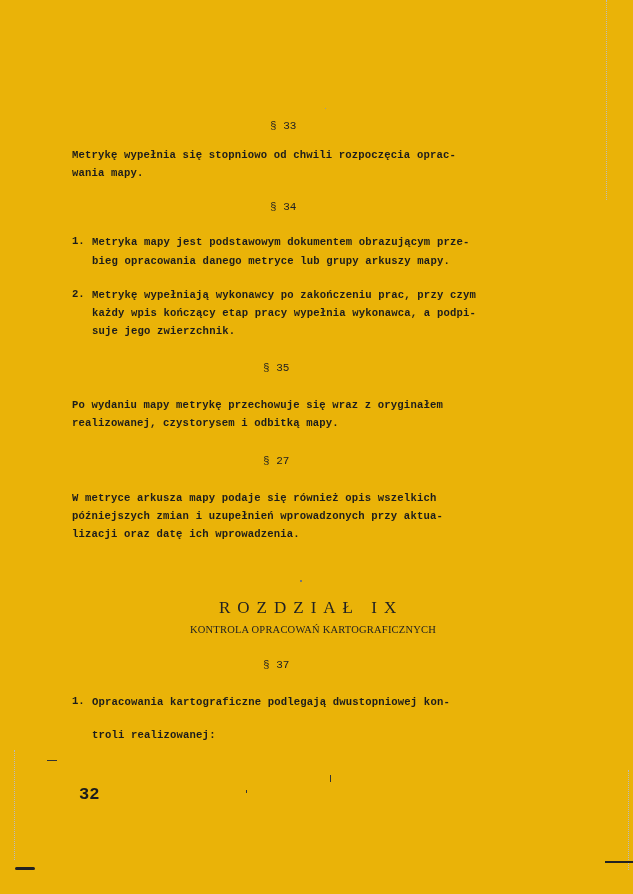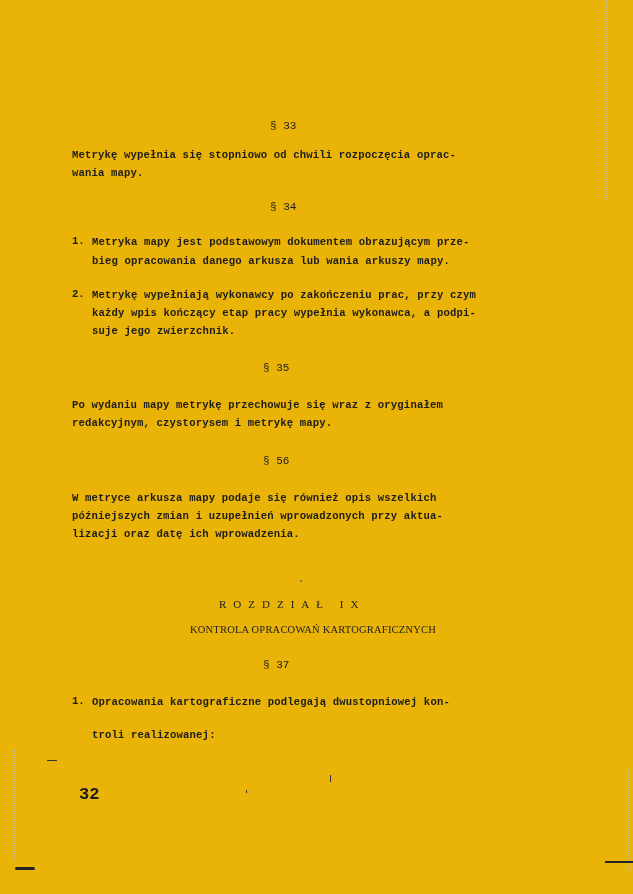--- a/index.html
+++ b/index.html
@@ -34,21 +34,21 @@
     .section-mark {
       position: absolute;
       font-family: "Liberation Mono", "DejaVu Sans Mono", monospace;
       font-size: 11px;
       color: #222;
       white-space: pre;
     }
     .chapter {
       position: absolute;
       font-family: "Liberation Serif", "DejaVu Serif", serif;
-      font-size: 11px;
+      font-size: 17px;
       color: #222;
       white-space: pre;
     }
     .chapter-title {
       letter-spacing: 7px;
     }
     .chapter-subtitle {
       font-size: 10.5px;
       letter-spacing: 0.2px;
     }
@@ -81,32 +81,32 @@
 
 <div class="page">
 
   <div class="section-mark" style="left:270px; top:120px;">§ 33</div>
   <div class="typed" style="left:72px; top:146px;">Metrykę wypełnia się stopniowo od chwili rozpoczęcia oprac-</div>
   <div class="typed" style="left:72px; top:164px;">wania mapy.</div>
 
   <div class="section-mark" style="left:270px; top:201px;">§ 34</div>
   <div class="list-num" style="left:72px; top:235px;">1.</div>
   <div class="typed" style="left:92px; top:233px;">Metryka mapy jest podstawowym dokumentem obrazującym prze-</div>
-  <div class="typed" style="left:92px; top:252px;">bieg opracowania danego arkusza lub wania arkuszy mapy.</div>
+  <div class="typed" style="left:92px; top:252px;">bieg opracowania danego metryce lub grupy arkuszy mapy.</div>
 
   <div class="list-num" style="left:72px; top:288px;">2.</div>
   <div class="typed" style="left:92px; top:286px;">Metrykę wypełniają wykonawcy po zakończeniu prac, przy czym</div>
   <div class="typed" style="left:92px; top:304px;">każdy wpis kończący etap pracy wypełnia wykonawca, a podpi-</div>
   <div class="typed" style="left:92px; top:322px;">suje jego zwierzchnik.</div>
 
   <div class="section-mark" style="left:263px; top:362px;">§ 35</div>
   <div class="typed" style="left:72px; top:396px;">Po wydaniu mapy metrykę przechowuje się wraz z oryginałem</div>
-  <div class="typed" style="left:72px; top:414px;">redakcyjnym, czystorysem i metrykę mapy.</div>
+  <div class="typed" style="left:72px; top:414px;">realizowanej, czystorysem i odbitką mapy.</div>
 
-  <div class="section-mark" style="left:263px; top:455px;">§ 56</div>
+  <div class="section-mark" style="left:263px; top:455px;">§ 27</div>
   <div class="typed" style="left:72px; top:489px;">W metryce arkusza mapy podaje się również opis wszelkich</div>
   <div class="typed" style="left:72px; top:525px;">lizacji oraz datę ich wprowadzenia.</div>
   <div class="typed" style="left:72px; top:507px;">późniejszych zmian i uzupełnień wprowadzonych przy aktua-</div>
 
   <div class="chapter chapter-title" style="left:219px; top:598px;">ROZDZIAŁ IX</div>
   <div class="chapter chapter-subtitle" style="left:190px; top:624px;">KONTROLA OPRACOWAŃ KARTOGRAFICZNYCH</div>
 
   <div class="section-mark" style="left:263px; top:659px;">§ 37</div>
   <div class="list-num" style="left:72px; top:695px;">1.</div>
   <div class="typed" style="left:92px; top:693px;text-align:right;">Opracowania kartograficzne podlegają dwustopniowej kon-</div>

